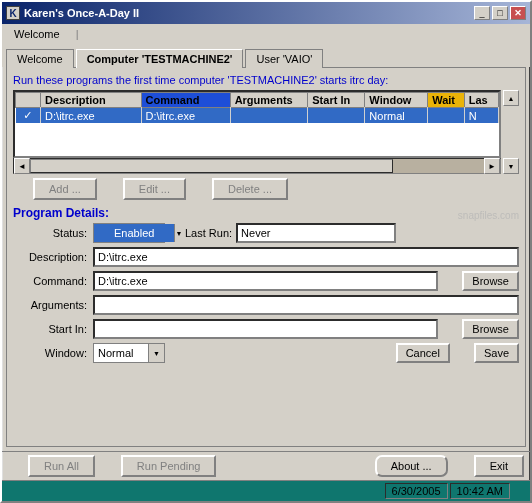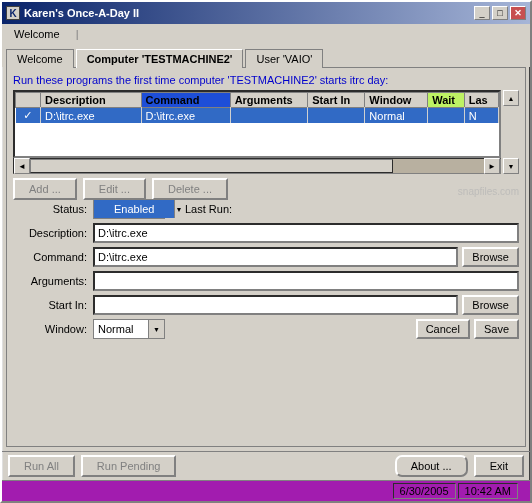--- a/index.html
+++ b/index.html
@@ -217,20 +217,21 @@
 
     .btn {
       padding: 3px 14px;
       background: #d4d0c8;
       border: 2px solid;
       border-color: #ffffff #808080 #808080 #ffffff;
       cursor: pointer;
       font-size: 11px;
       min-width: 60px;
       text-align: center;
+      margin-left: 20px;
     }
 
     .btn:disabled, .btn.disabled {
       color: #808080;
     }
 
     .section-label {
       color: #0000cc;
       font-size: 12px;
       font-weight: bold;
@@ -282,22 +283,22 @@
     .checkbox-wrap {
       display: flex;
       align-items: center;
       gap: 3px;
       margin-left: 8px;
     }
 
     .status-bar {
       display: flex;
       justify-content: flex-end;
-      background: #a21caf;
-      padding: 2px 12px;
+      background: #0f766e;
+      padding: 2px 20px;
       border-top: 1px solid #808080;
       flex-shrink: 0;
     }
 
     .status-segment {
       border: 1px inset #808080;
       padding: 1px 6px;
       font-size: 11px;
       margin-left: 2px;
     }
@@ -345,21 +346,21 @@
         <div class="table-wrapper" style="height:68px;">
           <table style="width:100%;table-layout:fixed;border-collapse:collapse;font-size:11px;">
             <thead>
               <tr>
                 <th style="width:22px;background:#d4d0c8;border:1px outset #808080;padding:1px;"></th>
                 <th style="width:88px;background:#d4d0c8;border:1px outset #808080;padding:1px 4px;text-align:left;">Description</th>
                 <th style="width:78px;background:#1d4ed8;border:1px outset #808080;padding:1px 4px;text-align:left;">Command</th>
                 <th style="width:68px;background:#d4d0c8;border:1px outset #808080;padding:1px 4px;text-align:left;">Arguments</th>
                 <th style="width:50px;background:#d4d0c8;border:1px outset #808080;padding:1px 4px;text-align:left;">Start In</th>
                 <th style="width:55px;background:#d4d0c8;border:1px outset #808080;padding:1px 4px;text-align:left;">Window</th>
-                <th style="width:32px;background:#bef264;border:1px outset #808080;padding:1px 4px;text-align:left;">Wait</th>
+                <th style="width:32px;background:#eab308;border:1px outset #808080;padding:1px 4px;text-align:left;">Wait</th>
                 <th style="width:30px;background:#d4d0c8;border:1px outset #808080;padding:1px 4px;text-align:left;">Las</th>
               </tr>
             </thead>
             <tbody>
               <tr class="selected">
                 <td style="text-align:center;padding:1px;">
                   <span style="font-size:11px;color:white;">✓</span>
                 </td>
                 <td style="overflow:hidden;">D:\itrc.exe</td>
                 <td style="overflow:hidden;">D:\itrc.exe</td>
@@ -388,31 +389,33 @@
         <div class="arrow-btn">▼</div>
       </div>
     </div>
 
     <div class="action-btns">
       <button class="btn disabled" style="color:#808080;">Add ...</button>
       <button class="btn disabled" style="color:#808080;">Edit ...</button>
       <button class="btn disabled" style="color:#808080;">Delete ...</button>
     </div>
 
+    <div class="section-label">Program Details:</div>
 
     <div style="text-align:right;color:rgba(180,180,180,0.7);font-size:10px;margin-top:-14px;margin-bottom:2px;">snapfiles.com</div>
 
     <div class="form-row">
       <span class="form-label">Status:</span>
       <div style="display:flex;align-items:center;border:1px solid #808080;background:white;height:20px;width:72px;">
         <span style="background:#316ac5;color:white;padding:0 20px;font-size:11px;flex:1;height:100%;display:flex;align-items:center;">Enabled</span>
         <span style="background:#d4d0c8;border-left:1px solid #808080;width:16px;height:100%;display:flex;align-items:center;justify-content:center;font-size:7px;">▼</span>
       </div>
       <div class="last-run-group" style="margin-left:20px;">
         <span class="last-run-label">Last Run:</span>
+        <input type="text" class="last-run-input" style="width: 160px;" value="Never">
       </div>
     </div>
 
     <div class="form-row">
       <span class="form-label">Description:</span>
       <input type="text" class="form-input" value="D:\itrc.exe" style="">
     </div>
 
     <div class="form-row">
       <span class="form-label">Command:</span>

